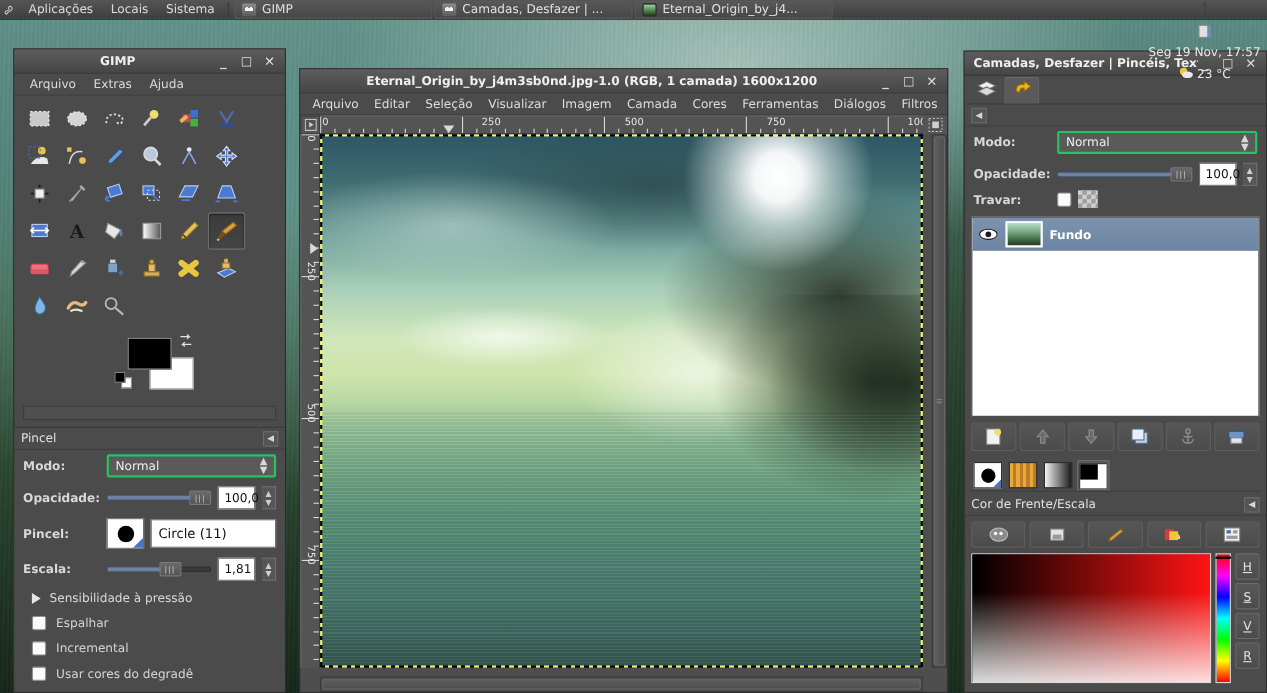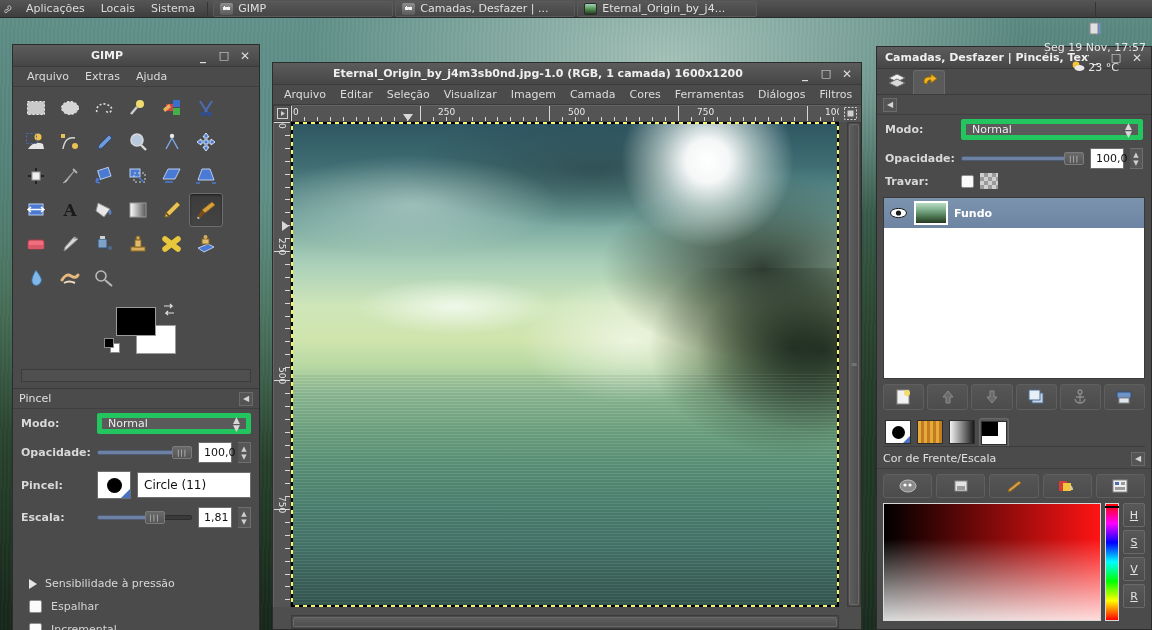--- a/index.html
+++ b/index.html
@@ -117,21 +117,21 @@
     color:#e0e0e0; font-size:11px; border-bottom:1px solid #3f3f3f;
   }
   .dock-head .dh-title { flex:1; }
   .dh-btn {
     width:14px;height:14px;border:1px solid #6a6a6a;background:#545454;
     display:flex;align-items:center;justify-content:center;color:#d5d5d5;font-size:8px;
   }
   .opt-row { display:flex; align-items:center; padding:4px 8px; gap:6px; }
   .opt-label { color:#d8d8d8; width:70px; flex:0 0 auto; font-size:11px;font-weight:bold; }
   .combo {
-    flex:1; height:21px; background:#5a5a5a; border:5px solid #22c55e; border-radius:2px;
+    flex:1; height:21px; background:#5a5a5a; border:2px solid #22c55e; border-radius:2px;
     display:flex; align-items:center; padding:0 6px; color:#ececec; font-size:11px; position:relative;
   }
   .combo .arrows { position:absolute; right:6px; color:#d8d8d8; font-size:9px; line-height:8px; text-align:center;}
   .slider { flex:1; height:14px; position:relative; display:flex; align-items:center; }
   .slider .track { position:absolute; left:0; right:0; height:5px; background:#3a3a3a; border:1px solid #2e2e2e; border-radius:2px;}
   .slider .fillc { position:absolute; left:0; height:5px; background:#6e81a3; border:1px solid #4d5c77; border-radius:2px; }
   .slider .knob {
     position:absolute; width:20px; height:13px; background:linear-gradient(180deg,#6a6a6a,#555);
     border:1px solid #7b7b7b; border-radius:2px; display:flex;align-items:center;justify-content:center;
     color:#cfcfcf; font-size:7px; letter-spacing:1px;
@@ -149,21 +149,21 @@
   .brush-preview {
     width:34px;height:28px;background:#fff;border:1px solid #6e6e6e;position:relative;
     display:flex;align-items:center;justify-content:center;
   }
   .brush-preview .dot { width:15px;height:15px;border-radius:50%;background:#000; }
   .brush-preview .corner {
     position:absolute; right:0; bottom:0; width:0;height:0;
     border-left:9px solid transparent; border-bottom:9px solid #4a72c0;
   }
   .brush-name { flex:1; height:26px; background:#fff; border:1px solid #6e6e6e; display:flex; align-items:center; padding-left:6px; color:#111; font-size:12px;}
-  .expander { display:flex; align-items:center; gap:8px; padding:5px 8px 5px 16px; color:#d8d8d8; font-size:11px;margin-top:40px;}
+  .expander { display:flex; align-items:center; gap:8px; padding:5px 8px 5px 16px; color:#d8d8d8; font-size:11px;}
   .tri { width:0;height:0;border-left:8px solid #e6e6e6;border-top:5px solid transparent;border-bottom:5px solid transparent;}
   .check-row { display:flex; align-items:center; gap:9px; padding:5px 8px 5px 16px; color:#d4d4d4; font-size:11px;}
   .chk { width:13px;height:13px;background:#fbfbfb;border:1px solid #8e8e8e;border-radius:2px; flex:0 0 auto;}
 
   
   #image-win { left:272px; top:62px; width:590px; height:568px; background:#4e4e4e; }
   #img-menubar { height:20px; display:flex; align-items:center; background:#4b4b4b; border-bottom:1px solid #3d3d3d; padding-left:4px;}
   #img-menubar .mi { padding:2px 7px; color:#dcdcdc; font-size:11px;}
   #canvas-area { position:absolute; left:0; top:42px; right:0; bottom:0; }
   #ruler-corner { position:absolute; left:0; top:0; width:18px; height:17px; background:#545454; border:1px solid #3f3f3f;

